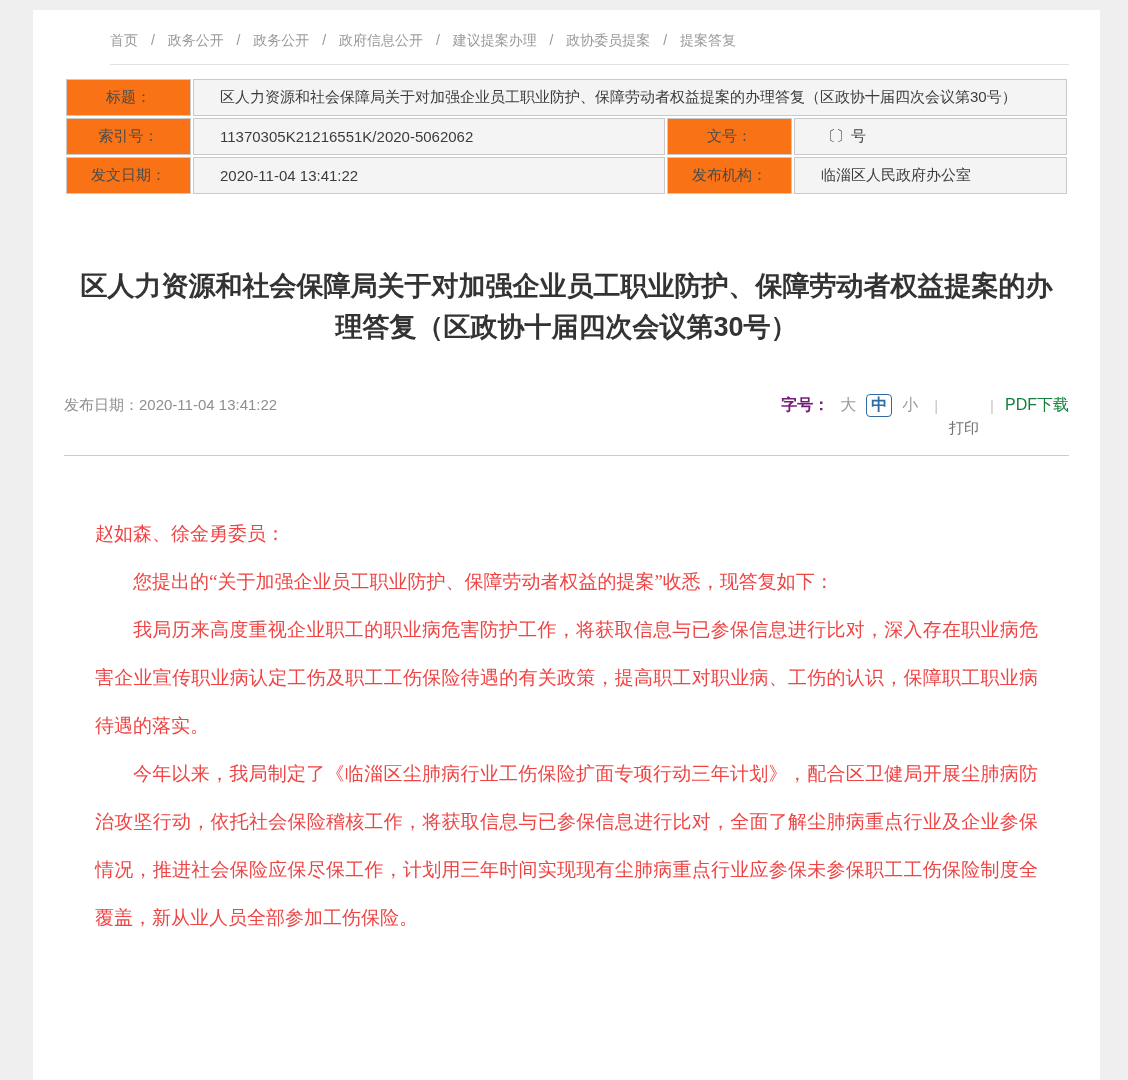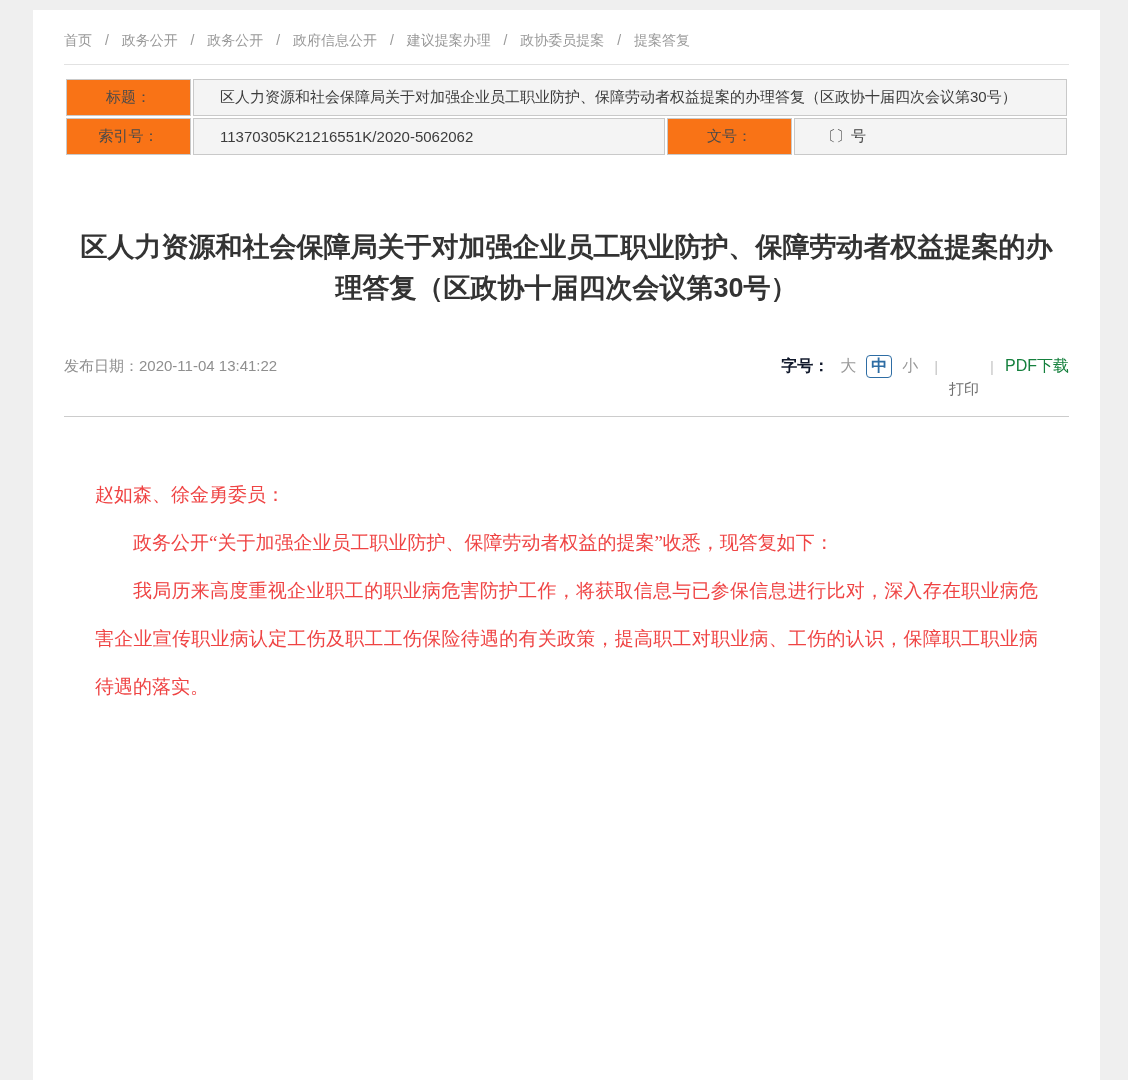--- a/index.html
+++ b/index.html
@@ -15,20 +15,21 @@
     background: #ffffff;
   }
   .inner { padding: 0 31px; }
 
   
   .breadcrumb {
     padding: 22px 0 14px 0;
     border-bottom: 1px solid #e2e2e2;
     font-size: 14px; color: #999;
     white-space: nowrap;
+    margin-left: 46px;
   }
   .breadcrumb a { color: #999; text-decoration: none; cursor: pointer; }
   .breadcrumb .sep { color: #999; margin: 0 9px; }
 
   
   .meta-table {
     width: 100%;
     border-collapse: separate; border-spacing: 2px;
     margin-top: 12px;
     font-size: 15px; color: #3c3c3c;
@@ -52,21 +53,21 @@
   
   .subheader {
     display: flex; justify-content: space-between; align-items: center;
     margin-top: 24px;
     padding-bottom: 17px;
     border-bottom: 1px solid #cccccc;
     font-size: 15px;
   }
   .pubdate { color: #8f8f8f; }
   .tools { display: flex; align-items: center; font-size: 16px; }
-  .fontsize-label { color: #0f172a; font-weight: bold; margin-right: 6px; }
+  .fontsize-label { color: #701a75; font-weight: bold; margin-right: 6px; }
   .size-btn { color: #999; text-decoration: none; margin: 0 5px; cursor: pointer; }
   .size-btn.active {
     color: #2e6da4; border: 1px solid #2e6da4; border-radius: 4px;
     padding: 0 4px; font-weight: bold;
   }
   .tool-sep { color: #c5c5c5; margin: 0 11px; font-size: 15px; }
   .print-link { color: #707070; text-decoration: none; font-size: 15px; cursor: pointer; margin-top: 47px; }
   .pdf-link { color: #15803d; text-decoration: none; font-size: 16px; cursor: pointer; }
 
   
@@ -113,20 +114,26 @@
           <tr>
         <td class="lbl">标题：</td>
         <td class="val" colspan="3">区人力资源和社会保障局关于对加强企业员工职业防护、保障劳动者权益提案的办理答复（区政协十届四次会议第30号）</td>
       </tr>
       <tr>
         <td class="lbl">索引号：</td>
         <td class="val">11370305K21216551K/2020-5062062</td>
         <td class="lbl">文号：</td>
         <td class="val">〔〕号</td>
       </tr>
+      <tr>
+        <td class="lbl">发文日期：</td>
+        <td class="val">2020-11-04 13:41:22</td>
+        <td class="lbl">发布机构：</td>
+        <td class="val">临淄区人民政府办公室</td>
+      </tr>
     </tbody>
       </table>
 
     <h1 class="article-title">区人力资源和社会保障局关于对加强企业员工职业防护、保障劳动者权益提案的办理答复（区政协十届四次会议第30号）</h1>
 
     <div class="subheader">
       <div class="pubdate">
         <span>发布日期：</span><span>2020-11-04 13:41:22</span>
       </div>
       <div class="tools">
@@ -136,18 +143,19 @@
         <a class="size-btn">小</a>
         <span class="tool-sep">|</span>
         <a class="print-link">打印</a>
         <span class="tool-sep">|</span>
         <a class="pdf-link">PDF下载</a>
       </div>
     </div>
 
     <div class="body-text">
       <p class="salutation">赵如森、徐金勇委员：</p>
-      <p>政务公开“关于加强企业员工职业防护、保障劳动者权益的提案”收悉，现答复如下：</p>
+      <p>您提出的“关于加强企业员工职业防护、保障劳动者权益的提案”收悉，现答复如下：</p>
       <p>我局历来高度重视企业职工的职业病危害防护工作，将获取信息与已参保信息进行比对，深入存在职业病危害企业宣传职业病认定工伤及职工工伤保险待遇的有关政策，提高职工对职业病、工伤的认识，保障职工职业病待遇的落实。</p>
+      <p>今年以来，我局制定了《临淄区尘肺病行业工伤保险扩面专项行动三年计划》，配合区卫健局开展尘肺病防治攻坚行动，依托社会保险稽核工作，将获取信息与已参保信息进行比对，全面了解尘肺病重点行业及企业参保情况，推进社会保险应保尽保工作，计划用三年时间实现现有尘肺病重点行业应参保未参保职工工伤保险制度全覆盖，新从业人员全部参加工伤保险。</p>
     </div>
 
   </div>
 </div>
 
 </body></html>

